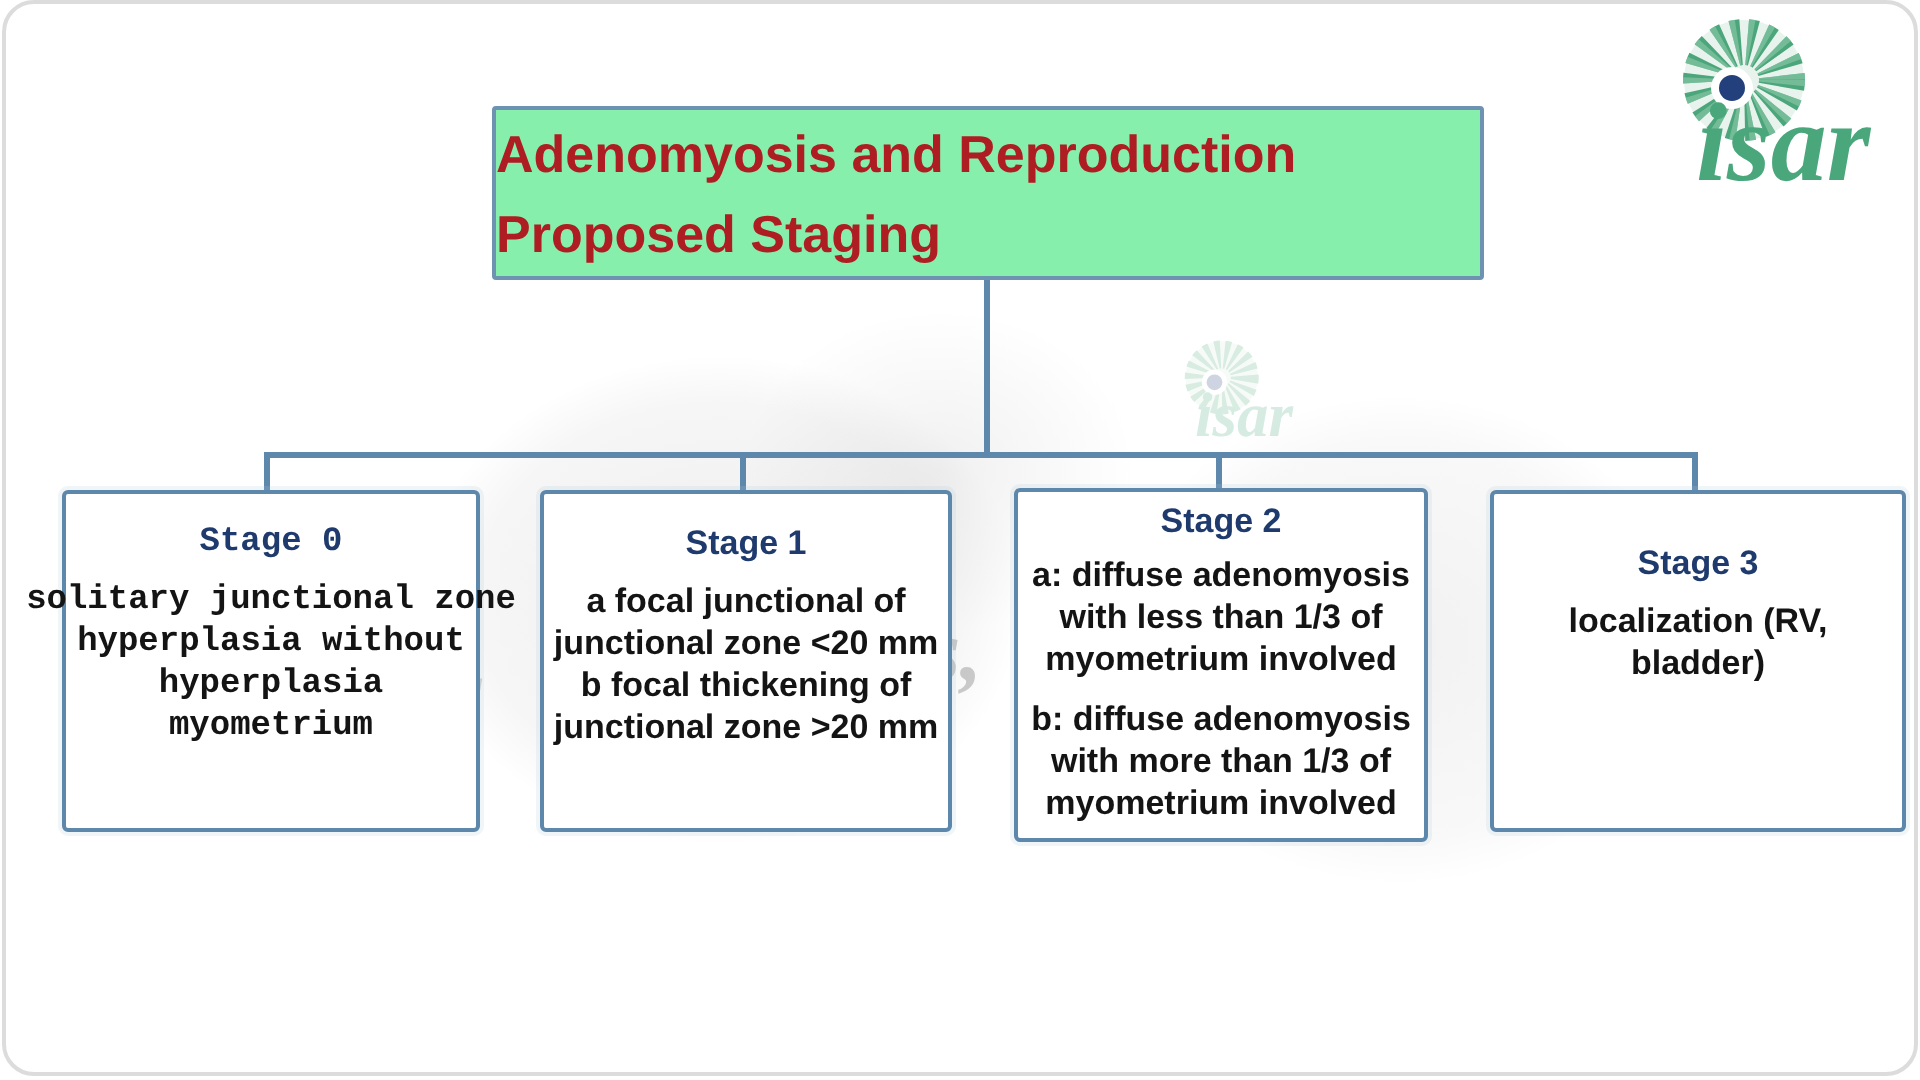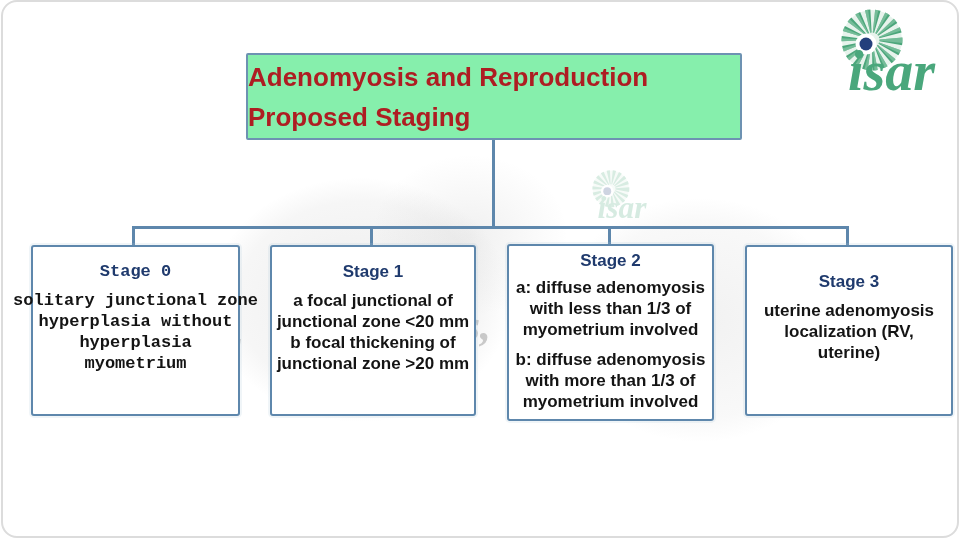--- a/index.html
+++ b/index.html
@@ -154,23 +154,22 @@
       <div class="bl">b: diffuse adenomyosis</div>
       <div class="bl">with more than 1/3 of</div>
       <div class="bl">myometrium involved</div>
     </div>
   </div>
 </div>
 
 <div class="stage-box" id="s3">
   <div class="stage-heading">Stage 3</div>
   <div class="stage-body">
-    <div class="bl">uterine adenomyosis</div>
     <div class="bl">localization (RV,</div>
-    <div class="bl">uterine)</div>
+    <div class="bl">bladder)</div>
   </div>
 </div>
 
 <div class="logo">
   <svg width="132" height="92" viewBox="0 0 132 92">
     <circle cx="46" cy="34" r="30" fill="#e7f3ec"></circle>
     <circle cx="46" cy="34" r="19" fill="none" stroke="#4ca67b" stroke-width="23" stroke-dasharray="3.4 3.1"></circle>
     <circle cx="46" cy="34" r="19" fill="none" stroke="#8fccab" stroke-width="23" stroke-dasharray="2 4.5" opacity="0.6"></circle>
     <circle cx="40" cy="38" r="10.5" fill="#ffffff"></circle>
     <circle cx="40" cy="38" r="6.5" fill="#24407c"></circle>

